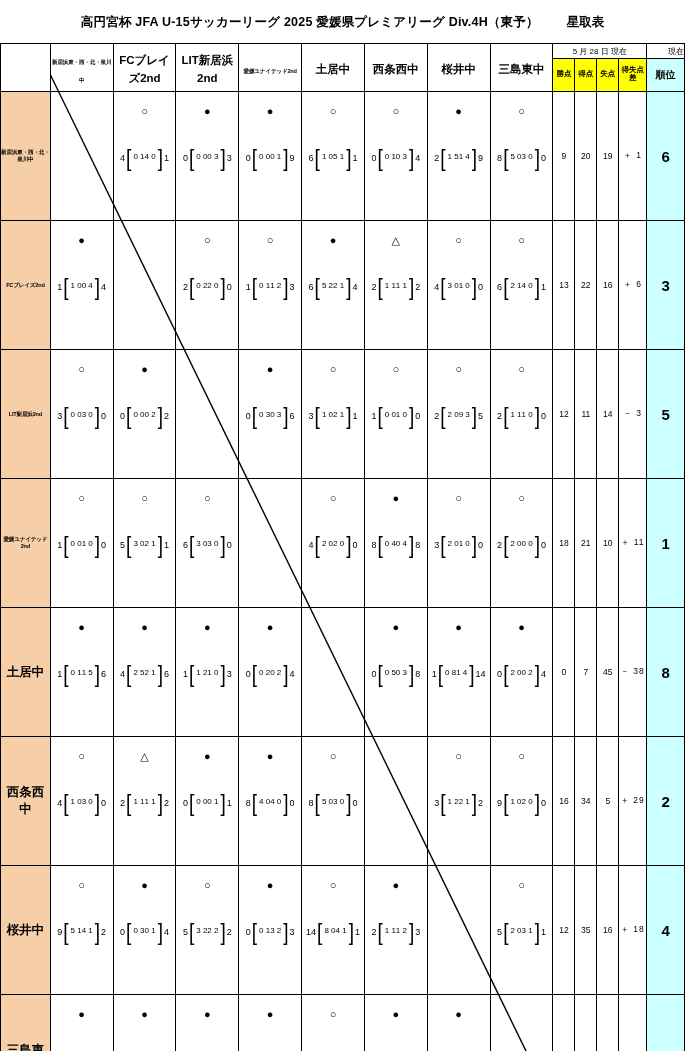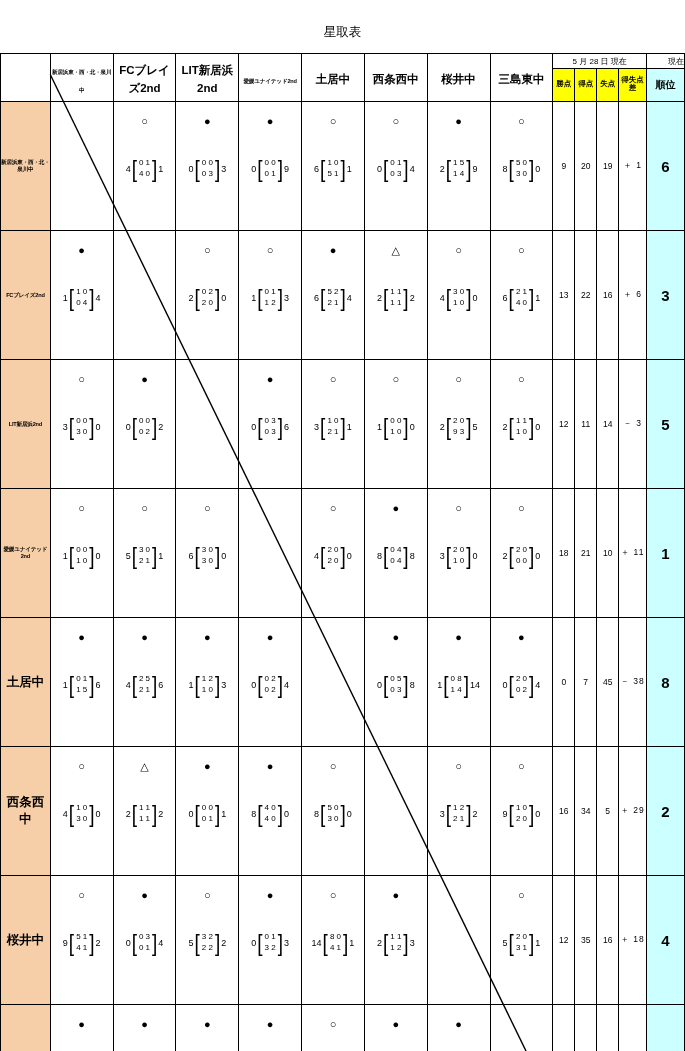--- a/index.html
+++ b/index.html
@@ -1,21 +1,21 @@
 <!DOCTYPE html>
 <html><head>
 <meta charset="utf-8">
 <style>
   html,body{margin:0;padding:0;background:#ffffff;}
   body{width:685px;height:1051px;font-family:"Liberation Sans","DejaVu Sans",sans-serif;color:#000;}
   #page{position:relative;width:685px;height:1051px;}
 
   .title-row{display:flex;align-items:baseline;justify-content:center;gap:28px;padding-top:14px;}
   .title{font-size:12.5px;font-weight:bold;letter-spacing:.2px;}
-  .subtitle{font-size:12.5px;font-weight:normal;margin-top:10px;}
+  .subtitle{font-size:12.5px;font-weight:bold;}
 
   table.grid{border-collapse:collapse;margin:12px auto 0 auto;table-layout:fixed;}
   table.grid td,table.grid th{border:1px solid #000;padding:0;text-align:center;vertical-align:middle;}
 
   
   .c-team{width:50px;}
   .c-op{width:63px;}
   .c-num{width:22px;}
   .c-gd{width:28px;}
   .c-rank{width:38px;}
@@ -37,34 +37,35 @@
 
   
   .mc{position:relative;height:114px;}
   .mark{font-size:11px;line-height:1;margin-top:14px;height:16px;}
   .mark.circle::before{content:"○";}
   .mark.dot::before{content:"●";}
   .mark.tri::before{content:"△";}
   .score{display:flex;align-items:center;justify-content:center;gap:1px;font-size:8.5px;margin-top:26px;}
   .score .agg{font-size:9px;}
   .brk{font-size:19px;line-height:1;font-weight:300;transform:scaleY(1.25);}
-  .pair{display:flex;flex-direction:column;line-height:1.35;font-size:8px;padding:0 1px;}
+  .pair{display:flex;flex-direction:row;line-height:1.35;font-size:8px;padding:0 1px;}
 
   .num{font-size:8.5px;}
   .gd{font-size:8.5px;letter-spacing:1px;}
   .rank{font-size:15px;font-weight:bold;background:#ccffff;}
 
   .diag{background:transparent;position:relative;}
 </style>
 </head>
 <body>
 
 <div id="page">
 
   <div class="title-row">
+    <div class="title">高円宮杯 JFA U-15サッカーリーグ 2025 愛媛県プレミアリーグ Div.4H（東予）</div>
     <div class="subtitle">星取表</div>
   </div>
 
   <table class="grid">
     <colgroup>
       <col class="c-team">
       <col class="c-op">
         <col class="c-op">
         <col class="c-op">
         <col class="c-op">

